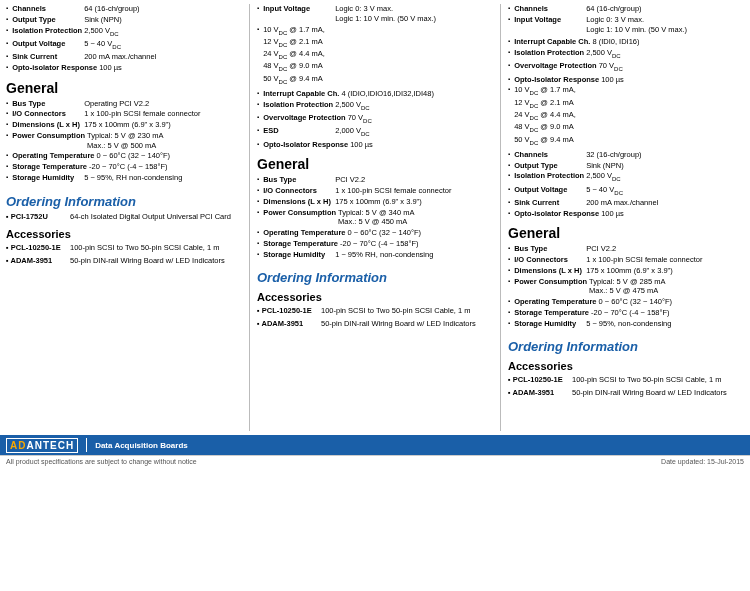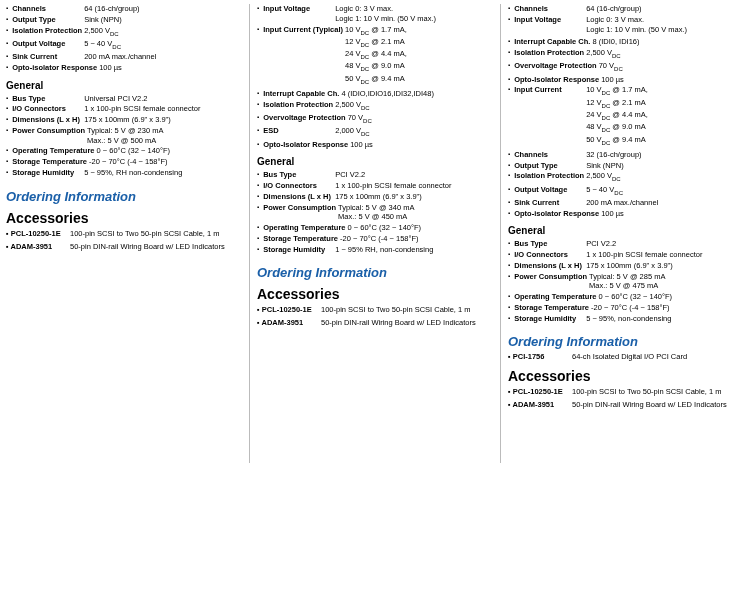--- a/index.html
+++ b/index.html
@@ -28,21 +28,21 @@
 
     .column {
       flex: 1;
       display: flex;
       flex-direction: column;
       gap: 2px;
     }
 
     .section-title {
       font-weight: bold;
-      font-size: 10px;
+      font-size: 14px;
       margin-bottom: 1px;
       margin-top: 4px;
     }
 
     .section-title.blue {
       color: #1a5fa8;
       font-size: 13px;
       font-style: italic;
       margin-top: 8px;
     }
@@ -85,21 +85,21 @@
     }
 
     .ordering-item .item-code {
       font-weight: bold;
       min-width: 60px;
       flex-shrink: 0;
     }
 
     .accessories-title {
       font-weight: bold;
-      font-size: 14px;
+      font-size: 11px;
       margin-top: 3px;
       margin-bottom: 1px;
     }
 
     .footer {
       background: #1a5fa8;
       display: flex;
       align-items: center;
       padding: 3px 6px;
       height: 20px;
@@ -182,21 +182,21 @@
           </li>
         <li>
             <span class="spec-label">Opto-isolator Response</span>
             <span class="spec-value">100 µs</span>
           </li>
       </ul>
       <div class="section-title">General</div>
       <ul class="spec-list">
         <li>
             <span class="spec-label">Bus Type</span>
-            <span class="spec-value">Universal PCI V2.2</span>
+            <span class="spec-value">Operating PCI V2.2</span>
           </li>
         <li>
             <span class="spec-label">I/O Connectors</span>
             <span class="spec-value">1 x 100-pin SCSI female connector</span>
           </li>
         <li>
             <span class="spec-label">Dimensions (L x H)</span>
             <span class="spec-value">175 x 100mm (6.9" x 3.9")</span>
           </li>
         <li>
@@ -210,41 +210,44 @@
         <li>
             <span class="spec-label">Storage Temperature</span>
             <span class="spec-value">-20 ~ 70°C (-4 ~ 158°F)</span>
           </li>
         <li>
             <span class="spec-label">Storage Humidity</span>
             <span class="spec-value">5 ~ 95%, RH non-condensing</span>
           </li>
       </ul>
       <div class="section-title blue">Ordering Information</div>
+      <div class="ordering-item">
+        <span class="item-code">▪ PCI-1752U</span>
+        <span>64-ch Isolated Digital Output Universal PCI Card</span>
+      </div>
       <div class="accessories-title">Accessories</div>
       <div class="ordering-item">
         <span class="item-code">▪ PCL-10250-1E</span>
         <span>100-pin SCSI to Two 50-pin SCSI Cable, 1 m</span>
       </div>
       <div class="ordering-item">
         <span class="item-code">▪ ADAM-3951</span>
         <span>50-pin DIN-rail Wiring Board w/ LED Indicators</span>
       </div>
     </div>
 
     <div class="col-separator"></div>
 
     <div class="column">
       <ul class="spec-list">
         <li>
             <span class="spec-label">Input Voltage</span>
             <span class="spec-value">Logic 0: 3 V max.<br>Logic 1: 10 V min. (50 V max.)</span>
           </li>
         <li>
-            <span class="spec-label">Input Current (Typical)</span>
             <span class="spec-value">10 V<sub>DC</sub> @ 1.7 mA,<br>12 V<sub>DC</sub> @ 2.1 mA<br>24 V<sub>DC</sub> @ 4.4 mA,<br>48 V<sub>DC</sub> @ 9.0 mA<br>50 V<sub>DC</sub> @ 9.4 mA</span>
           </li>
       </ul>
       <ul class="spec-list">
         <li>
             <span class="spec-label">Interrupt Capable Ch.</span>
             <span class="spec-value">4 (IDIO,IDIO16,IDI32,IDI48)</span>
           </li>
         <li>
             <span class="spec-label">Isolation Protection</span>
@@ -330,21 +333,20 @@
           </li>
         <li>
             <span class="spec-label">Overvoltage Protection</span>
             <span class="spec-value">70 V<sub>DC</sub></span>
           </li>
         <li>
             <span class="spec-label">Opto-Isolator Response</span>
             <span class="spec-value">100 µs</span>
           </li>
         <li>
-            <span class="spec-label">Input Current</span>
             <span class="spec-value">10 V<sub>DC</sub> @ 1.7 mA,<br>12 V<sub>DC</sub> @ 2.1 mA<br>24 V<sub>DC</sub> @ 4.4 mA,<br>48 V<sub>DC</sub> @ 9.0 mA<br>50 V<sub>DC</sub> @ 9.4 mA</span>
           </li>
       </ul>
       <ul class="spec-list">
         <li>
             <span class="spec-label">Channels</span>
             <span class="spec-value">32 (16-ch/group)</span>
           </li>
         <li>
             <span class="spec-label">Output Type</span>
@@ -392,29 +394,38 @@
         <li>
             <span class="spec-label">Storage Temperature</span>
             <span class="spec-value">-20 ~ 70°C (-4 ~ 158°F)</span>
           </li>
         <li>
             <span class="spec-label">Storage Humidity</span>
             <span class="spec-value">5 ~ 95%, non-condensing</span>
           </li>
       </ul>
       <div class="section-title blue">Ordering Information</div>
-      <div class="ordering-item">
-        <span class="item-code">▪ PCI-1756</span>
-        <span>64-ch Isolated Digital I/O PCI Card</span>
-      </div>
       <div class="accessories-title">Accessories</div>
       <div class="ordering-item">
         <span class="item-code">▪ PCL-10250-1E</span>
         <span>100-pin SCSI to Two 50-pin SCSI Cable, 1 m</span>
       </div>
       <div class="ordering-item">
         <span class="item-code">▪ ADAM-3951</span>
         <span>50-pin DIN-rail Wiring Board w/ LED Indicators</span>
       </div>
     </div>
   </div>
 
+  <div>
+    <div class="footer">
+      <div class="footer-logo">
+        <span class="adv">AD</span><span>ANTECH</span>
+      </div>
+      <div class="footer-divider"></div>
+      <div class="footer-text">Data Acquisition Boards</div>
+    </div>
+    <div class="footer-bottom">
+      <span>All product specifications are subject to change without notice</span>
+      <span>Date updated: 15-Jul-2015</span>
+    </div>
+  </div>
 </div>
 
 </body></html>

